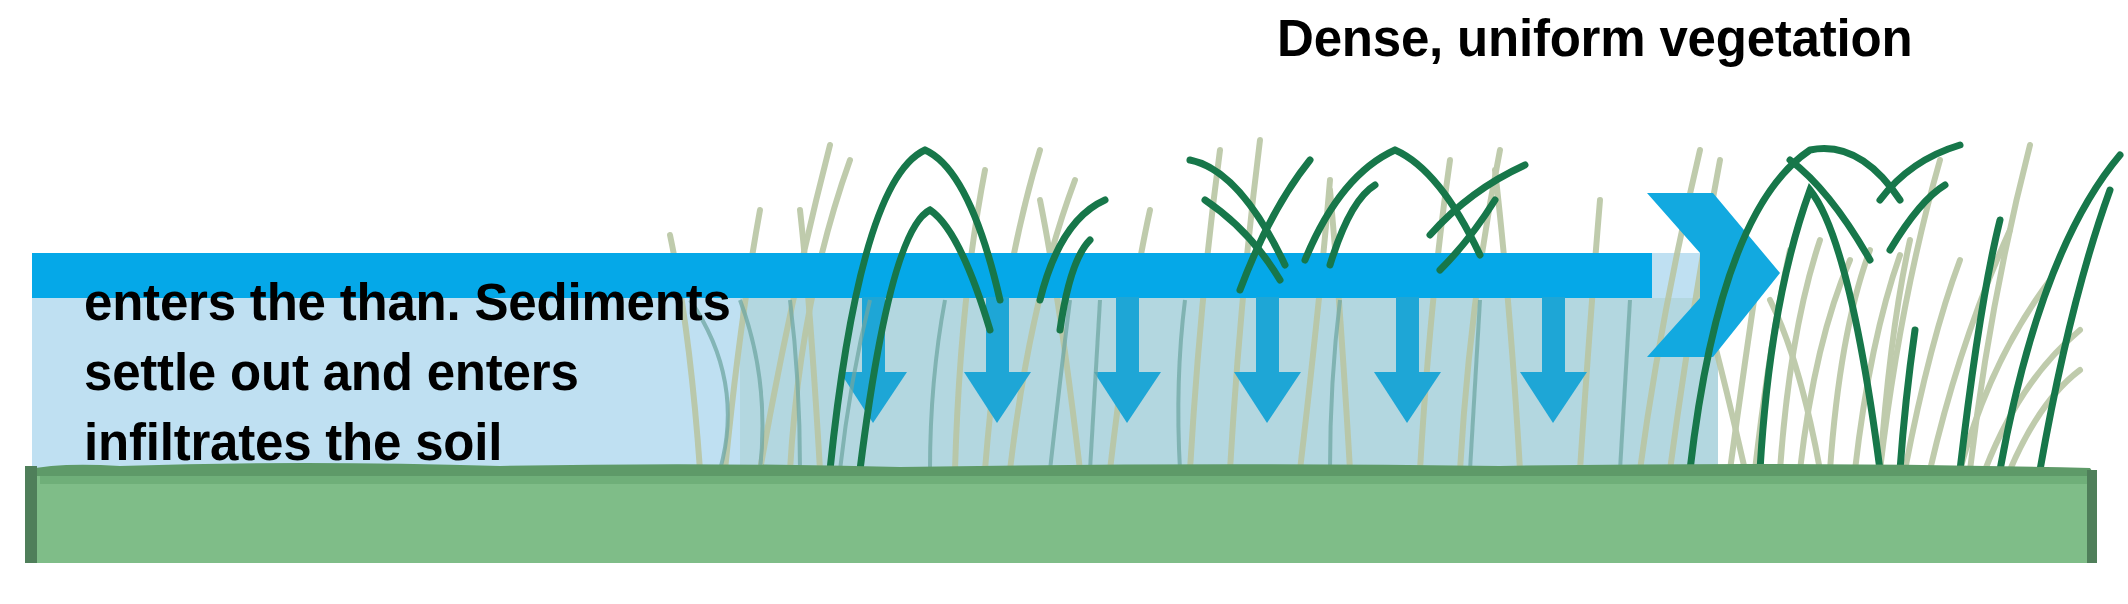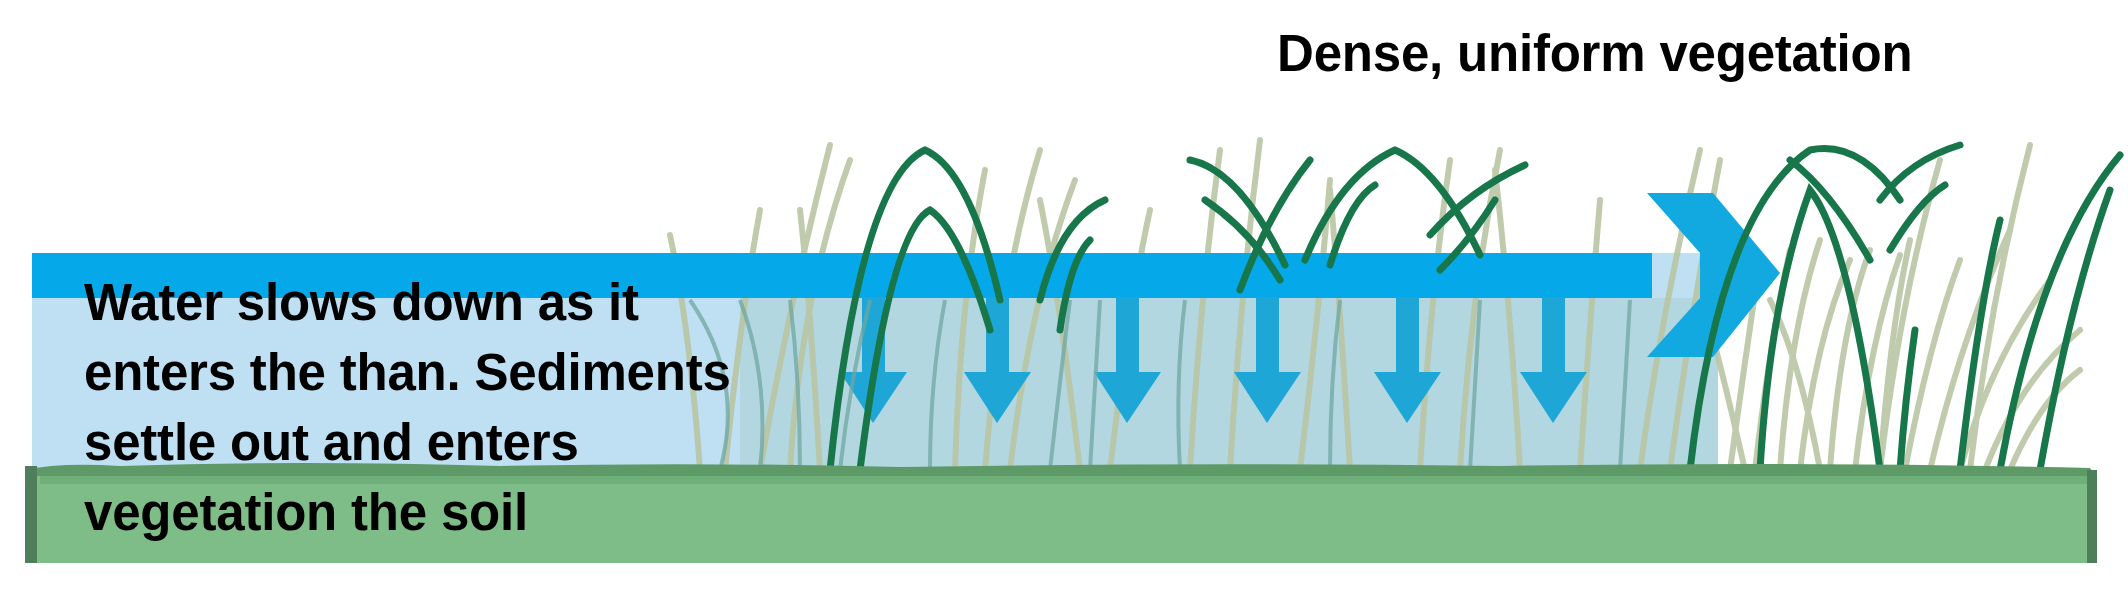--- a/index.html
+++ b/index.html
@@ -10,21 +10,21 @@
       font-family: "Liberation Sans", sans-serif;
       font-weight: bold;
       color: #000000;
       font-size: 51px;
       line-height: 70px;
       white-space: nowrap;
       letter-spacing: -0.2px;
     }
     .label .line { display: block; }
     #label-left { left: 84px; top: 268px; }
-    #label-top { left: 1277px; top: 19px; text-align: center; }
+    #label-top { left: 1277px; top: 4px; text-align: center; }
   </style>
 </head>
 <body>
 
 <svg id="scene" width="2128" height="604" viewBox="0 0 2128 604" xmlns="http://www.w3.org/2000/svg">
 
   <rect x="32" y="253" width="1686" height="222" fill="#bfe0f2"></rect>
 
   <rect x="740" y="298" width="978" height="175" fill="#a9cfd2" opacity="0.55"></rect>
 
@@ -138,21 +138,20 @@
   </g>
 
   <path d="M25 470 Q60 462 120 466 Q300 460 500 466 Q700 462 900 467 Q1200 462 1500 466 Q1800 461 2090 468 L2097 478 L25 478 Z" fill="#5e9a68"></path>
   <rect x="25" y="476" width="2072" height="87" fill="#7fbd88"></rect>
   <rect x="40" y="476" width="2050" height="8" fill="#6faf79"></rect>
   <rect x="25" y="466" width="12" height="97" fill="#4f7f5a"></rect>
   <rect x="2087" y="470" width="10" height="93" fill="#4f7f5a"></rect>
 </svg>
 
 <div id="label-left" class="label">
-  <span class="line">Water slows down as it</span>
   <span class="line">enters the than. Sediments</span>
   <span class="line">settle out and enters</span>
-  <span class="line">vegetation the soil</span>
+  <span class="line">infiltrates the soil</span>
 </div>
 
 <div id="label-top" class="label">
   <span class="line">Dense, uniform vegetation</span>
 </div>
 
 </body></html>

